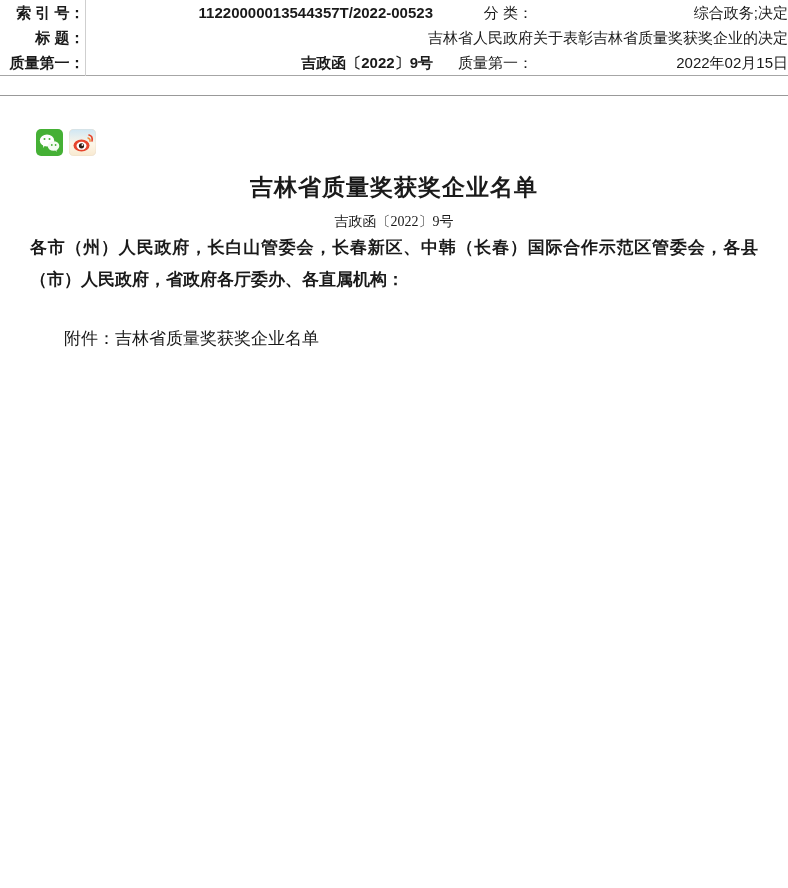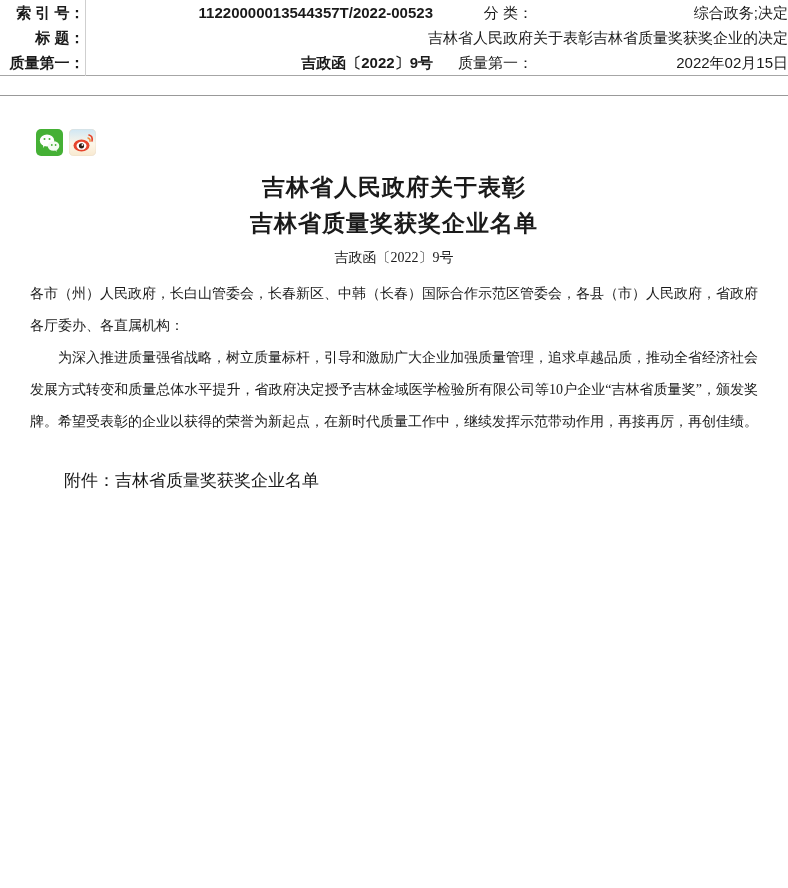--- a/index.html
+++ b/index.html
@@ -63,21 +63,21 @@
     line-height: 36px;
     margin-top: 14px;
     letter-spacing: 1px;
   }
   .doc-number {
     text-align: center;
     font-size: 14px;
     margin-top: 6px;
     line-height: 20px;
   }
-  .doc-body { margin-top: 10px; font-size: 14px; line-height: 32px; text-align: justify; }
+  .doc-body { font-size: 17px; line-height: 32px; text-align: justify; font-weight: bold; }
   .doc-body p { text-indent: 2em; }
   .doc-body p.salutation { text-indent: 0; }
   .attachment { text-indent: 2em; font-size: 17px; line-height: 32px; margin-top: 27px; }
 </style>
 </head>
 <body>
 
 <div class="page">
 
   <table class="meta-table">
@@ -132,27 +132,25 @@
         <ellipse cx="12.5" cy="16.5" rx="8" ry="6" fill="#e6452c"></ellipse>
         <ellipse cx="12.5" cy="16.8" rx="5" ry="4" fill="#ffffff"></ellipse>
         <circle cx="12.5" cy="16.8" r="2.6" fill="#2b1a12"></circle>
         <circle cx="13.4" cy="15.9" r="0.9" fill="#ffffff"></circle>
       </svg>
     </span>
   </div>
 
   <div class="doc">
     <div class="doc-title">
-      <div>吉林省人民政府关于表彰</div>
       <div>吉林省质量奖获奖企业名单</div>
     </div>
     <div class="doc-number">吉政函〔2022〕9号</div>
 
     <div class="doc-body">
       <p class="salutation">各市（州）人民政府，长白山管委会，长春新区、中韩（长春）国际合作示范区管委会，各县（市）人民政府，省政府各厅委办、各直属机构：</p>
-      <p>为深入推进质量强省战略，树立质量标杆，引导和激励广大企业加强质量管理，追求卓越品质，推动全省经济社会发展方式转变和质量总体水平提升，省政府决定授予吉林金域医学检验所有限公司等10户企业“吉林省质量奖”，颁发奖牌。希望受表彰的企业以获得的荣誉为新起点，在新时代质量工作中，继续发挥示范带动作用，再接再厉，再创佳绩。</p>
     </div>
 
     <div class="attachment">附件：吉林省质量奖获奖企业名单</div>
 
   </div>
 
 </div>
 
 </body></html>

